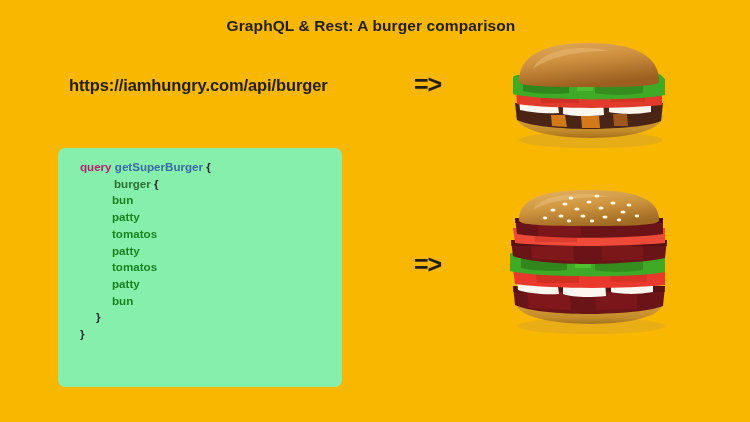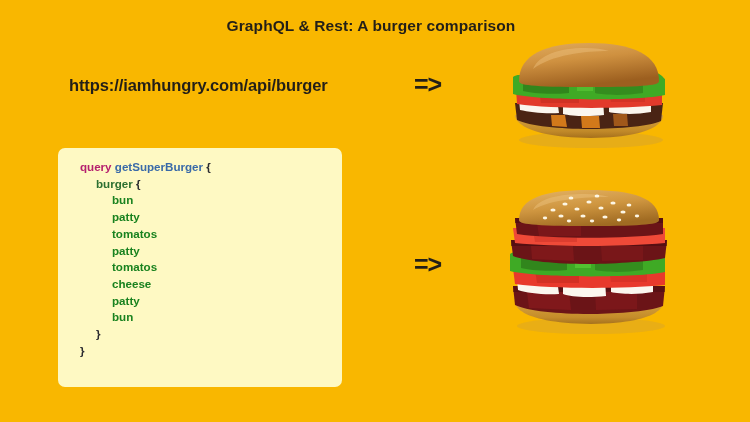--- a/index.html
+++ b/index.html
@@ -58,21 +58,21 @@
   .arrow-top { left: 414px; top: 70px; }
   .arrow-bottom { left: 414px; top: 250px; }
 
   
   .code-panel {
     position: absolute;
     left: 58px;
     top: 148px;
     width: 284px;
     height: 239px;
-    background: #fef9c3;
+    background: #86efac;
     border-radius: 7px;
     box-sizing: border-box;
     padding: 11px 0 0 0;
     overflow: hidden;
   }
   .code-line {
     font-family: "Liberation Sans", sans-serif;
     font-size: 11.6px;
     font-weight: bold;
     line-height: 16.7px;
@@ -102,27 +102,26 @@
   <div class="title">GraphQL &amp; Rest: A burger comparison</div>
 
   <div class="rest-url">https://iamhungry.com/api/burger</div>
 
   <div class="arrow arrow-top">=&gt;</div>
 
   <div class="arrow arrow-bottom">=&gt;</div>
 
   <div class="code-panel" id="code-panel">
       <div class="code-line" style="padding-left: 22px;"><span class="tok-kw">query</span><span class="tok-punct"> </span><span class="tok-opname">getSuperBurger</span><span class="tok-punct"> {</span></div>
-      <div class="code-line" style="padding-left: 38px;"><span class="tok-sel">burger</span><span class="tok-punct"> {</span></div>
+      <div class="code-line" style="padding-left: 56px;"><span class="tok-sel">burger</span><span class="tok-punct"> {</span></div>
       <div class="code-line" style="padding-left: 54px;"><span class="tok-field">bun</span></div>
       <div class="code-line" style="padding-left: 54px;"><span class="tok-field">patty</span></div>
       <div class="code-line" style="padding-left: 54px;"><span class="tok-field">tomatos</span></div>
       <div class="code-line" style="padding-left: 54px;"><span class="tok-field">patty</span></div>
       <div class="code-line" style="padding-left: 54px;"><span class="tok-field">tomatos</span></div>
-      <div class="code-line" style="padding-left: 54px;"><span class="tok-field">cheese</span></div>
       <div class="code-line" style="padding-left: 54px;"><span class="tok-field">patty</span></div>
       <div class="code-line" style="padding-left: 54px;"><span class="tok-field">bun</span></div>
       <div class="code-line" style="padding-left: 38px;"><span class="tok-punct">}</span></div>
       <div class="code-line" style="padding-left: 22px;"><span class="tok-punct">}</span></div>
     </div>
 
   <div class="burger" id="burger-simple">
     <svg viewBox="0 0 178 108" xmlns="http://www.w3.org/2000/svg">
       <defs>
         <linearGradient id="sBunTop" x1="0" y1="0" x2="0.35" y2="1">

